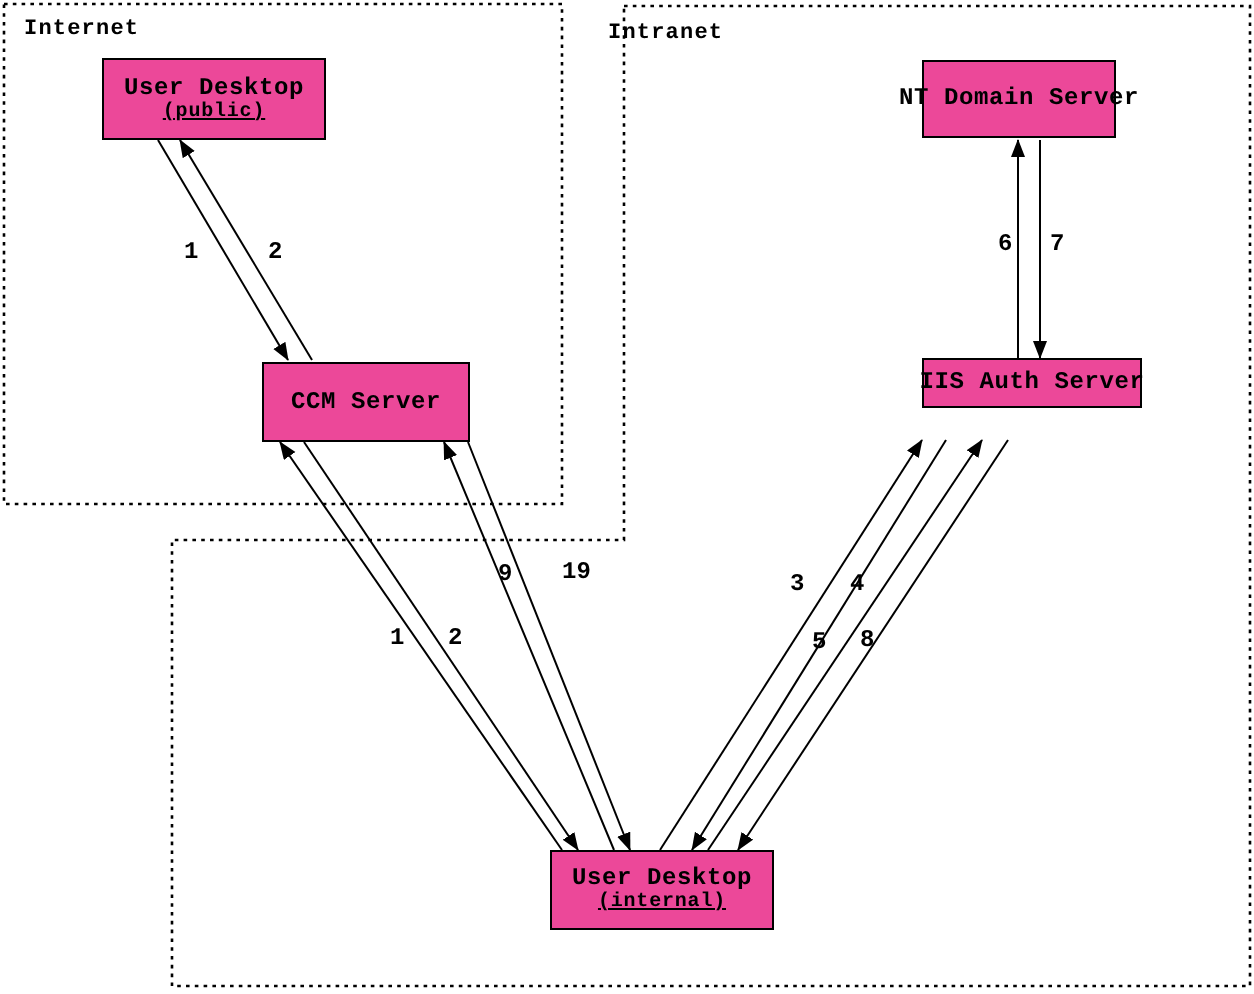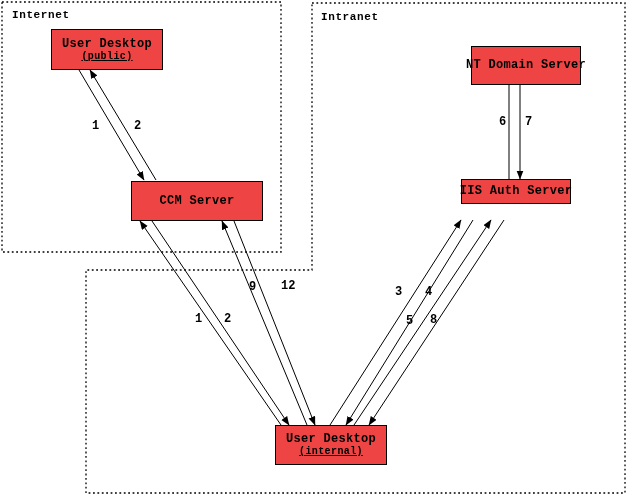--- a/index.html
+++ b/index.html
@@ -14,21 +14,21 @@
   }
   .layer{position:absolute;left:0;top:0;width:627px;height:497px;}
   .zone-label{
     position:absolute;
     font-size:11px;font-weight:bold;letter-spacing:0.6px;
     white-space:nowrap;
   }
   .node{
     position:absolute;
     border:1px solid #000;
-    background:#ef4444;
+    background:#ec4899;
     display:flex;flex-direction:column;
     align-items:center;justify-content:center;
     box-sizing:border-box;
   }
   .node .title{
     font-size:12px;font-weight:bold;letter-spacing:0.3px;
     white-space:nowrap;line-height:13px;
   }
   .node .subtitle{
     font-size:10px;font-weight:bold;letter-spacing:0.4px;
@@ -69,51 +69,51 @@
     <line x1="330" y1="425" x2="461" y2="220" marker-end="url(#ah)"></line>
     <line x1="473" y1="220" x2="346" y2="425" marker-end="url(#ah)"></line>
     <line x1="354" y1="425" x2="491" y2="220" marker-end="url(#ah)"></line>
     <line x1="504" y1="220" x2="369" y2="425" marker-end="url(#ah)"></line>
 
     <line x1="509" y1="179" x2="509" y2="70" marker-end="url(#ah)"></line>
     <line x1="520" y1="70" x2="520" y2="179" marker-end="url(#ah)"></line>
   </svg>
 
   <span class="zone-label" style="left:12px;top:9px;">Internet</span>
-  <span class="zone-label" style="left:321px;top:11px;">Intranet</span>
+  <span class="zone-label" style="left:304px;top:11px;">Intranet</span>
 
   <div class="node" style="left:51px;top:29px;width:112px;height:41px;">
     <span class="title">User Desktop</span>
     <span class="subtitle">(public)</span>
   </div>
 
-  <div class="node" style="left:131px;top:181px;width:132px;height:40px;">
+  <div class="node" style="left:131px;top:181px;width:104px;height:40px;">
     <span class="title">CCM Server</span>
   </div>
 
-  <div class="node" style="left:471px;top:30px;width:110px;height:39px;margin-top:16px;">
+  <div class="node" style="left:461px;top:30px;width:97px;height:39px;">
     <span class="title">NT Domain Server</span>
   </div>
 
   <div class="node" style="left:461px;top:179px;width:110px;height:25px;">
     <span class="title">IIS Auth Server</span>
   </div>
 
   <div class="node" style="left:275px;top:425px;width:112px;height:40px;">
     <span class="title">User Desktop</span>
     <span class="subtitle">(internal)</span>
   </div>
 
   <span class="num" style="left:92px;top:120px;">1</span>
   <span class="num" style="left:134px;top:120px;">2</span>
 
   <span class="num" style="left:195px;top:313px;">1</span>
   <span class="num" style="left:224px;top:313px;">2</span>
   <span class="num" style="left:249px;top:281px;">9</span>
-  <span class="num" style="left:281px;top:280px;">12</span>
+  <span class="num" style="left:281px;top:280px;">19</span>
 
   <span class="num" style="left:395px;top:286px;">3</span>
   <span class="num" style="left:425px;top:286px;">4</span>
   <span class="num" style="left:406px;top:315px;">5</span>
   <span class="num" style="left:430px;top:314px;">8</span>
 
   <span class="num" style="left:499px;top:116px;">6</span>
   <span class="num" style="left:525px;top:116px;">7</span>
 
 </div>

